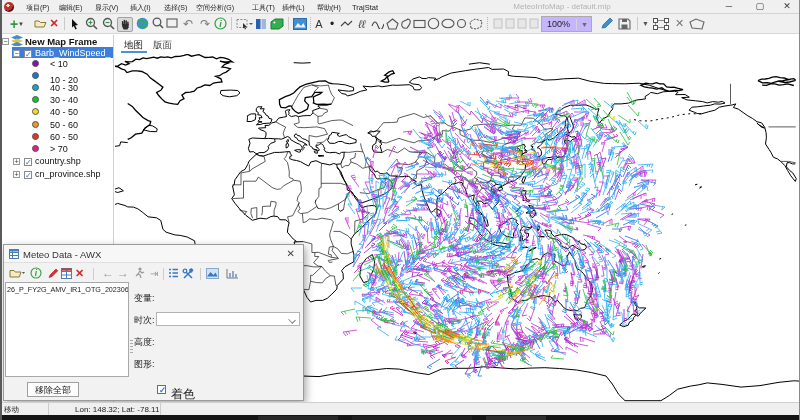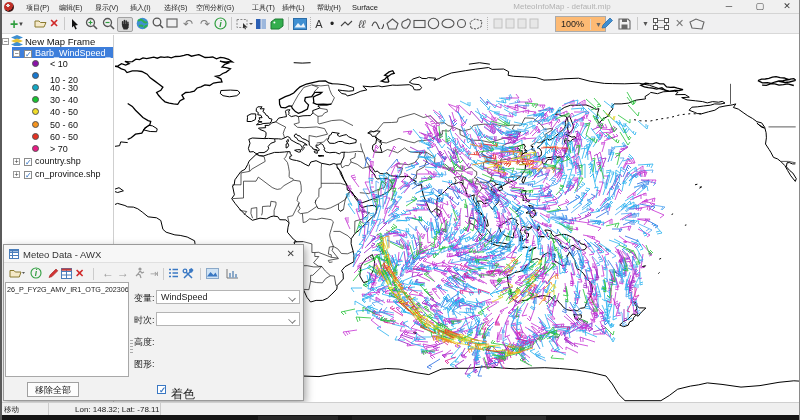--- a/index.html
+++ b/index.html
@@ -36,21 +36,21 @@
   <div class="apicon"></div>
   <div class="mi" style="left:26px">项目(P)</div>
     <div class="mi" style="left:59px">编辑(E)</div>
     <div class="mi" style="left:95px">显示(V)</div>
     <div class="mi" style="left:130px">插入(I)</div>
     <div class="mi" style="left:164px">选择(S)</div>
     <div class="mi" style="left:196px">空间分析(G)</div>
     <div class="mi" style="left:252px">工具(T)</div>
     <div class="mi" style="left:282px">插件(L)</div>
     <div class="mi" style="left:317px">帮助(H)</div>
-    <div class="mi" style="left:352px;font-size:7.5px">Surface</div>
+    <div class="mi" style="left:352px;font-size:7.5px">TrajStat</div>
 </div>
 <div class="wtitle">MeteoInfoMap - default.mip</div>
 <div class="wbtn" style="left:722px">─</div>
 <div class="wbtn" style="left:753px">▢</div>
 <div class="wbtn" style="left:780px">✕</div>
 <div style="position:absolute;left:0;top:0;width:2px;height:420px;background:#5a5a5a;z-index:50"></div>
 <div style="position:absolute;right:0;top:0;width:1px;height:420px;background:#8a8a8a;z-index:50"></div>
 
 <div class="toolbar">
 <div class="tb" style="left:8px;width:18px;top:2px;height:15px">
@@ -220,21 +220,21 @@
     <div class="tb" style="left:516px;width:11px;top:2px;height:15px">
       <svg width="10" height="11">
         <rect x="1" y="1" width="8" height="9" fill="#e7e7e7" stroke="#c2c2c2"></rect>
       </svg>
     </div>
     <div class="tb" style="left:528px;width:11px;top:2px;height:15px">
       <svg width="10" height="11">
         <rect x="1" y="1" width="8" height="9" fill="#e7e7e7" stroke="#c2c2c2"></rect>
       </svg>
     </div>
-    <div style="position:absolute;left:555px;top:2px;width:51px;height:16px;background:#fdba74;border:1px solid #ababab;font-size:9px;color:#222;line-height:15px;padding-left:5px">100%<span style="position:absolute;right:3px;top:0;color:#666;font-size:7px">▼</span><span style="position:absolute;right:14px;top:2px;width:1px;height:11px;background:#d5d5d5"></span></div>
+    <div style="position:absolute;left:541px;top:2px;width:51px;height:16px;background:#c4b5fd;border:1px solid #ababab;font-size:9px;color:#222;line-height:15px;padding-left:5px">100%<span style="position:absolute;right:3px;top:0;color:#666;font-size:7px">▼</span><span style="position:absolute;right:14px;top:2px;width:1px;height:11px;background:#d5d5d5"></span></div>
     <div class="tb" style="left:599px;width:15px;top:2px;height:15px">
       <svg width="14" height="13">
         <path d="M2 11l1-3 7-7 2.5 2.5-7 7Z" fill="#3f8fd2" stroke="#2a6ca8" stroke-width="0.8"></path>
       </svg>
     </div>
     <div class="tb" style="left:617px;width:15px;top:2px;height:15px">
       <svg width="13" height="12">
         <path d="M1 1h9l2 2v8H1Z" fill="none" stroke="#666" stroke-width="1.1"></path>
         <rect x="3.5" y="6.5" width="6" height="4.5" fill="#666"></rect>
         <rect x="4" y="1" width="5" height="3" fill="#666"></rect>
@@ -263,21 +263,21 @@
     </div>
 </div>
 
 <div class="leftpanel">
 <div class="trow" style="left:2px;top:1px"><span class="pm">−</span></div>
     <div class="trow" style="left:11px;top:0px"><svg width="12" height="11">
         <path d="M6 0 12 2.5 6 5 0 2.5Z" fill="#3f8fd2"></path>
         <path d="M6 3.5 12 6 6 8.5 0 6Z" fill="#e8c53a"></path>
         <path d="M6 7 12 9.5 6 12 0 9.5Z" fill="#3f8fd2"></path>
       </svg></div>
-    <div class="trow" style="left:25px;top:1px;font-weight:normal;font-size:9.5px">New Map Frame</div>
+    <div class="trow" style="left:25px;top:1px;font-weight:bold;font-size:9.5px">New Map Frame</div>
     <div style="position:absolute;left:12px;top:12px;width:102px;height:10.5px;background:#3d7edb"></div>
     <div class="trow" style="left:13px;top:13px;color:#fff"><span class="pm">−</span></div>
     <div class="trow" style="left:22px;top:12.5px"><span class="cbx" style="background:#fff">✓</span></div>
     <div class="trow" style="left:35px;top:13px;color:#fff">Barb_WindSpeed_</div>
     <div class="dot" style="left:32px;top:24.5px;background:#8a11a8"></div>
     <div class="trow" style="left:50px;top:23.5px">&lt; 10</div>
     <div class="dot" style="left:32px;top:36.7px;background:#1777cf"></div>
     <div class="trow" style="left:50px;top:40px">10 - 20</div>
     <div class="dot" style="left:32px;top:48.9px;background:#13a8c4"></div>
     <div class="trow" style="left:50px;top:47.9px">40 - 30</div>
@@ -293,20 +293,25 @@
     <div class="trow" style="left:50px;top:108.9px">&gt; 70</div>
     <div class="trow" style="left:13px;top:121px"><span class="pm">+</span></div>
     <div class="trow" style="left:22px;top:120.5px"><span class="cbx">✓</span></div>
     <div class="trow" style="left:35px;top:121px">country.shp</div>
     <div class="trow" style="left:13px;top:134px"><span class="pm">+</span></div>
     <div class="trow" style="left:22px;top:133.5px"><span class="cbx">✓</span></div>
     <div class="trow" style="left:35px;top:134px">cn_province.shp</div>
 </div>
 
 <div class="maparea">
+  <div class="tabbar">
+    <div class="tab" style="left:9px;color:#222">地图</div>
+    <div style="position:absolute;left:6px;top:16px;width:26px;height:2px;background:#4d90d9"></div>
+    <div class="tab" style="left:38px;color:#444">版面</div>
+  </div>
   <div class="map">
       <svg width="685" height="348" viewBox="0 0 685 348" style="position:absolute;left:0;top:0">
         <g fill="none" stroke="#000" stroke-width="1">
           <path d="M105.9 36.5L115.4 36.1L122.8 36.5L124.9 39.0L121.8 41.7L114.4 42.8L108.0 41.7L105.3 39.5L105.9 36.5M178.7 8.7L187.2 9.1L195.6 8.7M28.3 75.8L35.2 77.5L41.6 77.7L42.2 74.8L37.4 71.8L33.8 71.4L28.3 75.8M12.7 88.6L5.7 87.9L4.6 91.7L-2.7 92.7L-5.9 101.5L-15.4 108.4L-17.5 111.6L-15.4 121.0L-18.6 122.6L-21.1 117.0L-23.8 112.4L-32.3 112.0L-36.5 114.5L-42.8 113.2L-51.3 117.8L-52.7 125.1L-48.7 135.6L-40.7 136.2L-37.6 130.8L-30.2 130.4L-34.4 142.1L-22.8 144.0L-21.7 152.3L-11.2 155.7L-9.1 158.6L-5.9 153.1L2.5 149.4L9.9 151.5L12.7 152.9M-25.7 129.5L-15.4 126.8L-9.3 132.0L-3.2 132.9L-10.5 133.7L-25.7 129.5M-3.6 136.4L4.0 133.7L8.4 136.8L2.7 138.5L-3.6 136.4M12.7 152.9L18.4 153.1L22.8 154.8L27.2 158.0L33.1 162.8L41.6 163.8L45.8 166.5L47.9 175.3L51.1 178.2L59.9 180.9L65.2 181.4L72.2 183.0L79.6 186.8L80.0 189.9L75.1 198.3L71.1 202.5L70.7 212.3L67.1 221.3L59.1 224.2L54.2 226.5L51.1 234.9L43.7 242.6L35.5 248.2L32.1 254.7L22.6 256.6L21.9 260.6L16.2 263.1L18.4 264.1L15.6 269.4L12.7 273.5M216.3 50.1L212.1 51.2L204.3 51.2L202.8 52.2L205.1 53.5L204.0 54.3L197.7 56.6L197.9 58.9L195.4 61.6L192.9 61.6L188.0 61.8L183.4 62.6L180.8 61.6L178.9 62.0L176.4 62.6L174.5 61.4L173.4 60.4L174.1 59.3L173.7 57.2L175.1 55.8L171.5 56.0L170.5 57.2L170.9 59.5L171.5 62.6L168.6 63.1L163.7 64.1L160.8 67.9L156.8 68.9L153.8 71.4L150.0 71.4L150.7 73.7L143.5 74.1L144.7 75.4L149.2 77.1L151.1 78.5L150.9 81.9L149.6 84.6M141.4 70.8L144.3 68.3L147.1 67.9L143.1 67.2L144.7 65.4L144.1 63.7L147.1 63.7L145.8 61.2L142.8 60.8L143.3 58.5L141.2 57.2L141.4 54.5L142.8 52.8L147.1 52.8L145.0 54.9L149.2 54.7L147.9 57.6L150.0 59.1L151.1 61.2L153.0 62.0L154.0 64.3L157.0 65.2L156.1 67.9L154.9 69.1L148.1 69.5L145.8 70.4L141.4 70.8M132.1 67.5L132.5 63.7L132.3 61.8L136.1 59.9L140.7 59.9L140.7 62.4L140.3 65.6L136.3 67.5L132.1 67.5M149.6 84.6L137.2 84.0L133.8 85.4L135.0 89.2L133.4 94.4L134.6 98.0L138.4 97.6L140.1 99.0L142.0 99.9L144.1 98.6L149.0 98.6L152.3 96.7L153.8 94.2L153.0 92.7L155.7 89.4L160.2 87.7L159.9 86.7L159.7 84.8L153.4 84.4L149.6 84.6M159.7 84.8L163.5 84.8L166.5 85.2L169.4 84.0L172.4 82.5L174.7 83.5L175.6 85.6L178.1 87.1L181.9 89.2L184.4 90.2L186.3 91.7L187.4 94.0L186.3 95.5L187.4 96.1L189.5 94.0L188.2 92.5L189.3 90.7L192.2 91.1L191.2 90.2L186.9 87.7L183.2 86.5L181.9 84.2L179.4 82.7L179.4 81.0L181.3 79.8L182.5 81.5L184.8 81.9L185.5 82.9L187.6 84.6L190.1 85.4L192.4 86.7L194.1 87.7L194.3 91.1L195.6 92.3L197.7 93.8L197.9 95.0L202.1 95.9L200.7 96.9L199.2 97.1L199.6 98.6L200.9 99.0L202.4 99.2L202.1 96.9L204.0 96.5L204.3 95.5L202.6 94.2L202.6 93.4L201.1 93.2L201.1 90.9L203.4 91.3L204.9 89.8L206.4 89.8L208.5 91.5L208.7 92.7L209.9 94.8L208.9 95.3L210.8 98.0L213.1 98.4L214.8 98.8L218.0 98.4L220.5 98.4L224.3 99.9L226.4 98.4L229.8 98.2L229.1 99.4L228.9 103.0L227.0 106.7L225.8 109.9L221.1 110.3L218.8 109.5L214.8 110.9L211.0 110.1L206.6 109.3L201.1 106.7L195.8 108.0L193.7 112.0L190.1 110.3L185.5 107.6L181.5 106.5L177.9 105.9L174.7 104.7L174.9 102.4L176.8 101.7L175.1 99.2L175.1 97.8L172.8 97.6L169.4 98.0L164.2 98.4L159.5 98.4L153.4 100.3L148.8 101.9L144.3 101.7L142.2 100.3L141.0 100.5M179.6 96.3L182.3 95.7L185.3 95.7L185.7 97.8L183.6 98.2L179.6 96.3M171.1 90.0L172.8 89.2L173.7 91.3L172.6 93.4L171.1 94.0L171.1 90.0M171.5 86.9L173.2 85.4L173.4 87.5L172.0 88.6L171.5 86.9M203.0 101.5L207.6 101.5L208.9 101.9L204.0 102.4L203.0 101.5M214.4 89.2L219.4 89.4L223.7 87.5L227.2 87.5L229.8 89.0L234.4 89.8L241.0 88.6L241.2 85.8L237.8 84.6L233.6 82.7L231.3 80.6L228.1 81.3L224.3 82.5L222.0 80.6L224.3 79.4L220.1 78.7L217.1 78.3L215.9 80.8L214.2 81.5L213.7 84.0L212.5 86.3L214.6 89.2M252.8 79.0L255.9 80.2L257.4 82.5L259.5 82.1L261.6 85.0L260.8 89.4L257.8 91.3L257.4 94.8L259.1 98.0L267.1 98.4L266.7 97.3L265.0 91.9L266.9 90.0L264.6 88.1L266.5 86.9L264.2 85.8L261.6 84.0L260.6 82.1L261.9 80.4L265.2 77.3L261.4 76.9L258.7 77.9L255.9 76.9L252.8 79.0M141.0 100.5L134.0 107.2L132.7 110.5L130.0 115.3L125.8 117.6L119.9 125.8L119.2 130.8L117.5 131.8L119.4 140.8L116.7 144.6L120.1 149.4L124.5 154.8L130.6 161.1L137.4 166.3L145.0 164.2L151.3 164.9L155.9 162.6L158.5 162.1L162.7 162.6L164.8 165.7L170.9 165.9L174.1 168.8L173.0 173.2L172.4 178.2L178.3 185.1L181.7 187.6L179.1 188.0L181.7 200.4L179.8 203.5L178.3 208.3L178.3 212.9L184.0 222.1L184.0 230.3L188.2 235.1L192.0 243.4L195.6 248.0L201.1 246.4L207.6 246.4L212.3 244.3L216.9 240.1L221.8 235.1L222.2 231.5L228.3 225.0L228.1 219.6L226.6 216.7L230.0 212.7L238.9 207.7L238.9 201.6L238.0 196.8L236.1 189.7L236.3 184.7L239.9 179.5L244.1 176.3L250.7 169.4L260.8 159.8L261.9 153.6L259.1 151.3L253.4 151.9L246.7 153.6L245.0 151.3L243.5 148.3L240.3 144.2L237.2 138.1L232.3 136.0L231.9 131.0L228.5 125.3L225.4 119.5L224.9 117.0L222.2 112.8L221.6 110.3M257.4 200.6L259.7 207.9L258.7 215.0L253.4 227.1L248.6 228.6L244.8 221.9L246.0 211.9L251.3 204.4L257.4 200.6M221.6 113.4L225.6 117.2L228.9 125.3L232.5 132.0L235.9 137.7L241.6 143.7L244.8 148.8L247.9 148.5L255.1 146.0L263.5 142.7L269.7 139.8L275.4 135.8L277.5 132.5L276.8 128.1L272.4 124.1L267.8 124.5L262.3 124.9L260.6 123.5L259.3 119.9L256.4 117.6L254.0 113.9L254.5 112.4M254.5 112.4L257.2 113.4L260.2 118.0L262.1 117.0L265.2 119.5L269.0 119.9L272.2 118.7L274.3 121.6L279.6 122.2L283.6 122.8L289.7 122.6L293.7 122.4L295.4 123.5L297.3 125.8L301.5 127.4L299.2 128.5L301.9 131.6L306.6 130.6L307.0 135.6L308.5 141.9L311.4 148.5L315.0 156.7L316.9 158.4L318.4 156.7L322.0 153.8L321.8 146.9L322.8 142.5L327.1 139.8L332.3 134.8L337.2 129.9L339.5 129.9L341.4 129.3L344.4 128.1L347.1 128.7L348.2 131.8L350.5 135.2L352.2 141.9L354.7 142.5L359.3 140.8L358.5 146.0L361.4 150.8L360.8 156.7L365.7 160.3L367.4 160.9L371.8 172.6L372.4 172.2L373.3 171.7L372.0 165.3L369.0 162.6L365.0 157.7L362.7 155.9L364.2 150.6L362.3 147.1L366.3 147.1L368.8 149.8L372.4 149.0L375.4 152.5L377.5 155.4L378.7 153.6L383.8 147.7L383.6 142.1L381.5 141.0L376.2 136.0L376.6 133.5L378.5 131.8L381.5 130.4L384.9 130.6L386.3 131.0L385.7 132.9L393.1 128.9L394.6 128.1L399.6 126.6L405.8 122.2L410.0 116.2L410.6 110.7L407.0 108.6L408.5 106.3L406.2 103.2L407.2 99.9L411.9 98.2L409.6 96.7L412.3 97.1L408.9 94.4L410.4 93.0L409.1 90.2L404.5 91.9L402.0 93.6L404.9 95.7L404.3 97.1L407.2 96.5L407.0 99.4L406.2 100.9M406.2 100.9L410.6 98.2M415.9 92.1L418.0 92.5L416.5 95.7L419.7 96.3L420.3 98.4L419.9 101.7L422.2 103.2L426.0 101.7L426.4 99.9L426.4 97.3L424.7 94.6L422.4 93.4L424.7 91.9L427.1 89.8L427.1 87.9L429.0 86.9L430.0 86.3L432.6 84.8L434.2 86.1L438.2 84.4L442.0 81.0L445.2 78.1L449.6 74.1L450.9 70.2L450.3 68.3L451.8 63.9L450.3 61.8L446.1 61.8L443.1 60.1L440.4 60.4L442.5 57.2L445.8 56.0L449.2 53.5L455.6 51.2L463.6 51.2L471.0 50.9L474.5 52.2L480.7 55.3L484.0 54.7L482.8 58.3L481.7 64.5L484.0 68.9L488.3 64.7L492.7 62.4L495.4 57.6L498.0 54.7L496.3 53.2L499.0 49.9L506.2 49.9L513.4 49.1L521.2 46.1L530.5 44.9L530.0 42.6L534.5 39.7L535.7 38.4L542.5 39.7L548.2 37.8L554.3 37.4M454.5 61.8L455.8 65.2L458.9 73.1L456.2 77.5L453.4 79.2L452.6 73.9L453.2 68.7L452.4 63.9L454.5 61.8M450.7 80.4L453.0 81.3L456.8 83.1L460.0 82.7L461.0 84.6L457.0 85.6L455.6 87.5L452.8 86.3L449.6 86.3L449.6 88.6L452.0 90.4L452.8 93.6L450.7 95.7L450.9 98.2L450.1 100.3L448.4 102.4L446.5 103.0L445.0 103.0L442.5 103.0L439.9 102.2L438.5 103.0L437.6 102.6L435.9 103.4L432.8 103.6L429.8 104.4L429.6 104.4L426.9 105.5L427.1 107.2L428.1 109.9L430.4 109.7L431.7 106.7L433.0 105.7L434.7 105.3L436.6 105.7L437.6 104.2L439.9 105.3L442.3 103.6L445.2 103.0M408.7 122.6L410.8 123.1L408.3 129.5L406.8 127.0L408.7 122.6M383.8 133.3L387.0 133.3L387.6 135.2L385.3 136.8L382.8 135.8L383.8 133.3M407.0 136.4L411.2 136.8L410.0 141.2L411.9 145.4L414.8 146.5L413.6 148.1L410.6 146.2L407.9 146.5L408.5 142.3L406.2 141.0L407.0 136.4M411.0 159.0L413.6 157.3L415.5 158.2L419.7 155.9L420.5 160.0L418.0 163.6L415.5 162.3L414.8 159.0L411.0 159.0M413.4 151.3L417.1 152.1L418.8 155.2L415.9 153.8L413.4 151.3M400.9 157.7L406.0 152.5L404.9 154.0L400.9 157.7M354.3 163.6L359.1 164.4L365.2 170.9L370.7 174.3L373.7 177.4L376.8 181.6L376.6 187.6L373.7 187.2L368.8 184.1L365.2 179.9L361.7 175.1L358.3 170.5L354.3 169.0L354.3 163.6M375.4 189.5L380.9 188.5L386.6 188.9L391.2 189.7L395.0 190.3L394.8 193.5L388.7 192.6L382.3 191.6L376.2 189.7L375.4 189.5M383.6 172.2L384.9 175.1L385.9 178.4L391.0 182.2L395.2 183.0L398.8 183.9L398.4 180.1L399.4 177.6L401.3 174.9L402.2 171.5L403.6 170.5L400.7 167.8L402.2 166.5L397.1 164.0L393.7 165.5L389.3 169.0L386.6 170.9L383.6 172.2M406.6 174.0L408.5 172.6L414.8 173.6L417.1 172.0L415.9 174.5L409.8 176.3L410.0 179.1L413.6 179.5L413.4 182.0L411.5 184.5L412.3 187.0L409.8 185.1L408.7 186.8L407.7 187.0L407.2 181.6L405.3 182.6L404.7 187.0L405.8 187.2L405.5 183.7L406.2 179.5L405.1 177.4L406.6 174.0M429.8 176.1L432.8 176.1L436.1 177.0L436.6 179.9L439.3 182.4L444.2 180.9L448.4 180.3L451.5 180.7L456.4 182.8L458.7 183.9L461.0 186.8L464.4 187.6L465.7 189.7L469.9 190.8L471.6 193.1L469.9 195.6L465.7 196.4L461.7 194.1L458.1 191.2L455.3 192.4L453.4 194.5L450.7 194.3L447.1 192.4L444.6 191.2L446.3 188.9L442.9 185.8L438.7 184.7L434.7 183.7L432.6 181.4L431.7 178.6L429.8 176.1M422.2 173.0L424.3 172.0L424.1 174.7L422.8 177.0L422.2 173.0M414.2 197.0L417.4 194.5L421.2 193.5L417.4 195.6L414.2 197.0M406.4 193.7L412.7 193.5L411.5 192.9L406.4 193.7M423.5 182.0L429.4 182.8L423.9 182.8L423.5 182.0M392.3 221.5L393.3 230.1L395.8 238.0L397.5 244.7L402.4 248.4L406.4 246.4L411.2 246.4L415.0 244.3L422.0 242.8L427.5 241.6L432.3 242.2L435.3 242.6L437.6 244.7L440.1 248.2L442.3 245.9L444.2 248.7L445.6 249.7L448.4 253.3L451.8 255.6L456.2 256.6L459.4 255.8L462.1 257.0L465.5 254.3L469.7 253.7L472.6 246.2L475.2 243.2L476.7 238.6L477.5 235.3L476.4 229.8L475.2 228.2L471.6 224.4L468.4 219.4L464.4 215.8L462.1 214.8L460.4 210.6L460.0 206.4L454.5 198.1L452.2 202.3L452.4 206.7L450.7 211.2L447.1 211.5L442.3 208.5L439.1 206.4L440.1 200.8L436.6 200.4L432.6 198.7L428.1 201.2L425.6 206.4L422.2 204.6L417.6 205.6L414.2 209.6L411.7 210.8L408.5 216.3L403.9 217.7L399.6 218.6L395.2 220.9L392.3 221.5M458.7 260.4L463.4 261.0L466.3 260.8L466.3 263.5L463.6 266.4L460.0 263.9L458.7 260.4M518.0 247.2L521.2 249.1L522.2 252.2L524.5 253.9L528.8 253.9L530.9 254.1L527.1 257.4L525.2 259.7L523.1 262.2L521.8 261.6L522.6 258.7L520.1 257.6L521.8 254.9L521.4 252.4L518.0 247.2M517.8 259.9L521.2 261.0L518.6 263.7L517.8 266.4L514.6 267.9L513.2 271.2L508.7 272.7L504.7 271.0L508.5 267.5L512.7 265.4L515.3 262.7L517.8 259.9M217.8 29.8L223.0 30.0L230.4 30.9L238.6 33.6L238.6 36.7L233.8 37.2L227.2 36.5L223.0 35.9L226.8 39.5L231.0 40.3L232.3 42.0L238.6 40.3L245.8 37.2L251.9 35.9L247.9 32.1L255.9 32.8L263.8 31.9L266.9 32.8L277.7 31.1L281.9 31.3L294.3 30.7L297.9 32.6L299.2 35.7L301.7 35.9L305.1 35.7L306.6 33.6L304.3 30.7L297.9 30.0L294.3 28.2L297.9 25.0L304.5 22.9L307.0 24.4L311.2 24.6L313.3 23.6L320.7 24.2L319.0 26.3L323.9 24.6L327.1 22.7L336.3 19.0L350.3 16.7L360.4 15.2L373.5 13.5L377.1 15.4L388.7 15.0L393.7 17.7L393.1 21.3L398.4 22.3L409.6 22.9L421.2 23.6L429.0 26.1L440.1 25.7L448.6 24.8L463.6 24.2L475.2 27.3L489.3 29.4L497.3 29.6L509.8 29.8L524.1 29.2L534.5 31.3L544.0 34.6L554.3 37.4M353.9 10.2L364.4 8.7L374.9 10.2M322.0 154.8L326.2 157.3L323.5 163.0L322.0 160.9L322.0 154.8M584.5 134.3L586.6 132.9L584.7 133.1M580.0 130.8L582.4 130.2M527.5 212.5L530.5 211.7L529.0 213.3L527.5 212.5M499.9 217.7L505.6 221.9M504.7 206.2L506.4 209.8M490.6 194.5L494.2 196.6M483.6 191.0L486.8 193.1M298.6 278.3L301.7 279.0L300.0 279.8L298.6 278.3M544.2 205.2L546.1 204.4M556.6 160.5L558.1 159.8M569.9 171.3L571.4 170.9M543.3 219.6L544.6 218.4M554.3 37.4L559.6 37.2L563.0 38.2L560.6 40.7L570.1 40.5L574.3 43.2L566.7 43.6L572.0 45.9L580.5 46.8L587.6 47.6L592.3 48.9L597.6 47.6L603.5 48.2L607.3 47.4L610.0 49.1L605.2 50.1L599.7 49.9L595.4 51.2L588.5 52.0L582.6 52.8L576.9 53.2L574.1 56.2L579.6 58.3L582.2 59.5L586.2 59.9M586.2 59.9L593.5 57.8L599.9 56.2L604.3 53.2L610.0 52.0L617.2 50.9L620.8 49.9L618.4 53.5L623.3 55.1L628.1 58.5L632.8 61.8L637.6 64.5L641.9 67.7L646.7 68.9L649.7 73.3L651.1 78.7L651.4 83.8L650.5 90.0L654.1 95.5L655.8 98.2L658.5 103.4L662.5 104.9L665.7 107.4L669.9 111.6L672.7 116.6L675.8 121.8L680.3 127.4L681.3 124.7L677.9 119.1L674.8 116.6L671.4 112.8L672.0 108.8L674.4 108.6L677.5 109.9L680.3 109.9M641.9 69.1L646.5 73.1L649.5 74.1L644.2 71.0L641.9 69.1M12.7 327.9L26.8 328.9L37.4 330.4L52.1 336.2L73.2 337.9L90.1 333.1L107.0 331.0L121.8 327.5L136.5 324.7L153.4 322.6L170.3 322.2L187.2 322.0L204.0 322.6L223.0 319.3L237.8 318.0L254.7 316.4L271.6 314.5L284.2 315.1L301.1 318.7L313.8 320.6L326.4 315.1L339.1 314.3L353.9 314.3L368.6 312.8L385.5 313.9L400.3 314.9L415.0 314.1L429.8 313.7L444.6 314.5L461.5 316.0L476.2 318.5L491.0 322.0L497.3 330.0L503.7 340.4L510.0 346.7L545.9 346.7L554.3 341.5L562.7 335.2L575.4 332.1L583.8 330.8L592.3 328.9L607.0 330.4L626.0 333.1L645.0 331.6L664.0 328.3L678.8 326.8M678.8 326.8L691.4 327.5"></path>
           <path d="M586.2 59.9L575.4 59.7L564.9 60.8L555.4 63.5L545.9 64.9L535.3 67.0L525.8 66.8L518.4 65.6" stroke-dasharray="2 3.5"></path>
           <path d="M-0.6 12.3L3.1 12.9L6.4 14.9L9.9 16.0L12.0 18.6L17.3 16.9L22.1 16.9L26.8 17.5L32.1 20.2L35.2 23.8L39.5 26.9L43.7 30.0L47.9 33.2L45.8 36.3L41.6 38.4L43.7 41.5L46.7 44.9L50.0 47.8L54.2 49.2L58.5 49.9L62.7 50.3L65.1 46.7L69.0 44.7L66.9 41.1L70.7 38.5L75.3 38.2L79.2 37.2L82.1 34.0L85.9 32.8L89.9 30.8L94.7 31.5L98.5 29.0L102.8 28.4L107.0 28.0L105.9 24.8L100.7 22.3L104.5 21.7L107.7 19.5L111.2 18.1L115.4 14.8L111.3 13.6L107.0 13.1L109.7 10.4L113.3 9.1L109.2 7.8L104.9 7.1L109.0 8.3L113.3 7.7L117.5 7.9L113.6 5.3L109.1 3.9L105.3 3.4L101.5 4.9L97.7 3.0L93.9 3.3L90.1 3.5L83.8 0.6L80.1 1.3L76.5 2.2L72.6 0.3L69.0 1.4L64.8 2.3L60.4 2.5L56.3 3.9L52.8 2.9L49.3 3.4L45.8 2.8L42.3 4.2L38.8 3.1L35.2 3.9L31.7 4.6L28.0 3.9L24.7 5.6L20.9 5.1L17.4 7.6L13.7 7.9L9.9 7.5L14.1 9.6L10.6 11.0L6.5 9.7L3.1 11.8L-0.6 12.3M12.7 49.5L17.3 52.4L20.5 56.2L23.6 59.3L27.9 63.5L33.1 66.6L35.7 67.5L34.8 70.8L30.0 73.9L26.8 79.2L20.5 80.2L16.2 83.8L12.7 85.4M217.8 29.8L213.8 29.0L210.4 26.9L204.0 27.1L197.7 28.6L191.4 30.0L185.1 32.8L181.8 35.8L178.7 39.0L174.6 41.1L170.3 42.6L164.4 45.7L164.6 50.3L166.1 53.5L170.3 53.9L174.1 52.0L176.6 52.2L177.2 54.1L180.4 57.6L183.4 59.3L187.2 57.8L192.4 55.1L193.5 50.9L191.4 48.9L189.7 46.8L190.3 43.6L196.7 42.6L199.8 38.4L206.8 38.4L205.1 39.9L201.6 41.3L198.3 43.2L198.8 47.8L198.3 48.9L201.7 50.3L208.3 50.1L212.5 50.3L216.3 50.1M647.1 31.1L651.4 31.3L655.5 29.9L659.8 29.8L664.0 31.1L668.4 30.6L672.7 29.8L678.8 31.5M642.9 26.7L646.5 25.2L650.3 25.0L653.9 24.4L657.4 23.2L661.1 22.7L665.1 23.6L669.3 24.0L673.5 25.7L668.0 26.7L663.9 27.0L659.8 28.0L656.2 29.4L652.4 28.6L647.4 28.9L642.9 26.7M680.7 26.3L674.4 28.0L670.2 28.5L666.1 27.7L671.4 25.7L675.1 25.2L678.8 24.6L680.7 26.3M554.3 37.4L550.3 36.2L546.9 33.8L541.6 35.1L537.4 34.2L533.2 33.6L529.4 32.8L525.8 31.3L530.5 29.2L534.0 29.6L537.6 29.8L541.3 28.6L544.8 29.8L548.7 29.8L551.6 33.0L555.4 33.4L558.9 33.2L562.3 34.2L568.0 35.7L564.0 36.7L559.8 36.3L554.3 37.4M273.9 28.0L270.0 28.2L266.3 27.1L270.1 25.0L272.6 22.1L269.7 21.3L274.1 17.9L277.7 16.7L279.2 19.4L276.4 20.0L272.4 22.9L273.9 28.0" stroke-width="1.3"></path>
         </g>
         <g fill="none" stroke="#151515" stroke-width="0.7">
           <path d="M653.5 72.9L680.7 72.9M615.5 49.9L615.5 29.8M665.7 107.4L673.5 107.4L680.7 108.8M117.5 130.8L126.0 130.8L126.0 118.9L134.4 117.4L134.4 110.5M117.5 144.6L128.5 144.0L128.5 127.2L141.0 127.2L143.3 123.1L157.2 133.5L160.2 134.8L162.3 135.4L165.6 134.8L169.0 131.6L178.5 126.2L185.1 127.2M173.0 97.6L170.7 103.0L169.2 104.7L172.4 108.4L173.4 112.2L174.3 117.8L174.1 122.4L174.9 123.9L177.7 124.5L178.5 126.2M206.6 109.3L206.2 114.3L206.2 129.3L206.2 133.5M206.2 129.3L219.7 129.3L225.4 129.3L231.5 131.2M206.2 133.5L204.0 134.5L203.8 142.5L200.9 146.0L200.2 148.8L203.0 154.4L210.4 155.2L215.6 153.8L223.5 149.8L230.4 145.4L232.3 139.8L234.8 137.7M185.1 127.2L186.1 131.6L186.3 137.7L182.9 142.9L182.1 146.7L184.2 148.8L183.4 151.1L185.1 154.6L182.9 157.5L185.3 159.6L187.4 159.4L192.6 158.6L196.2 156.3L201.7 152.5L203.0 154.4M159.1 162.1L159.1 156.3L161.0 150.8L161.0 148.1L155.9 147.3L155.3 152.3L153.2 152.1L147.5 152.5L147.3 158.8L146.6 161.3M141.8 164.6L141.8 153.6L136.3 154.4L135.9 159.4L137.6 164.2M129.1 160.9L131.7 157.5L125.3 156.5L124.5 154.8M174.1 168.8L172.6 162.8L177.7 161.7L184.2 148.8M187.4 159.4L188.2 168.6L191.0 167.8L194.5 164.9L201.7 165.5L206.8 164.2L211.2 164.9L216.1 165.7L218.4 167.8L216.5 174.3L215.2 178.6L214.6 180.9L215.4 184.7L218.4 192.4L214.4 193.1L213.3 200.0L216.3 200.8L216.3 203.3L204.9 198.9L203.8 198.3L199.8 198.5L199.8 202.5L203.8 202.5L198.6 208.7L203.2 212.1L206.8 212.5M179.1 188.0L188.2 187.6L196.9 189.9L196.9 198.5L199.8 198.5M178.3 211.5L182.7 211.7L192.2 211.7L198.6 212.9L203.2 212.9L206.8 212.5M184.0 235.1L193.9 235.7L195.6 227.3L195.6 221.3L197.7 221.3L206.8 212.5M195.6 227.3L201.7 228.6L207.4 228.8L210.6 224.6L215.4 221.7L219.4 222.1L220.9 231.3L222.2 231.5M206.8 212.5L210.4 217.1L215.4 221.7M217.5 207.9L214.4 208.5L213.3 206.4L223.5 204.6L217.1 196.6L218.4 192.4M218.4 192.4L222.8 194.9L226.4 199.5L232.5 199.8L238.6 197.2M218.4 177.4L224.9 177.4L232.9 181.8L236.1 185.1M234.8 137.7L230.4 145.4L229.6 148.8L228.5 155.4L225.4 157.3L223.5 155.4L223.5 149.8M240.3 144.2M244.1 156.5L254.5 158.6L248.1 164.9L239.9 167.1L239.7 177.2L239.9 179.5M247.9 97.8L246.2 93.0L245.6 89.4M254.5 112.4L250.7 106.5L249.2 100.3L247.9 97.8M254.5 112.4L247.7 114.3L242.2 110.3L236.1 108.0L235.3 105.5L239.9 103.4L240.5 99.0M227.0 113.9L230.4 111.6L233.6 111.6L236.1 108.0M263.5 142.7L263.1 135.6L269.4 133.5L270.9 129.3L269.9 127.9L270.5 125.3M244.8 138.7L249.2 139.1L253.4 139.6L263.1 135.6M252.8 79.0L256.6 77.9L261.6 76.9L268.4 68.7L276.4 68.5L282.1 68.1L283.4 64.1L291.0 61.8L299.2 59.5L308.3 63.5L315.4 61.8L322.4 69.1L329.4 68.7L333.2 71.6L337.6 72.7M261.6 85.0L264.2 87.9L271.3 89.0L276.8 86.9L284.0 84.4L293.7 87.5L299.2 88.8L303.0 86.9L308.3 86.5L315.7 85.6L322.6 81.3L327.5 80.2L327.1 76.7L334.2 77.1L337.6 72.7M267.1 98.4L272.4 95.5L276.8 96.7L282.7 98.8L289.5 94.0L293.9 97.3L297.1 98.2L303.6 98.6L310.8 98.0L311.4 98.2M283.6 122.8L285.9 119.7L287.6 113.9L282.1 113.0L281.9 109.5L293.5 110.7L299.6 108.6L303.4 104.2L304.7 99.2L310.8 98.0M297.3 125.8L301.3 124.3L301.9 116.8L309.3 112.8L310.8 108.6L312.3 107.8L309.3 102.8L311.4 98.2M311.4 98.2L319.9 103.6L319.5 109.5L324.3 112.2L330.9 114.1L339.3 117.0L342.2 116.6L347.7 117.2L353.0 114.1L356.2 113.6L359.1 116.4L361.7 117.8L361.7 121.2L359.1 123.7L362.1 124.9L364.2 128.3L368.2 128.3L372.6 128.3L375.6 126.6L378.5 127.6L381.5 130.4M339.5 129.9L341.2 126.2L339.1 123.7L342.9 122.4L348.4 123.1L345.8 127.0L348.2 125.8L348.2 130.4M362.1 124.9L359.8 129.9L364.6 129.9L366.9 134.3L362.1 141.0L361.4 150.8M366.9 134.3L372.6 135.0L376.2 137.7L378.1 140.8L376.0 144.8L369.9 146.9L370.7 145.4L374.5 145.2M375.6 126.6L372.8 128.3L373.1 131.6L375.2 133.5L380.0 136.6L379.4 139.1L378.1 140.8M337.6 72.7L343.3 75.2L347.5 77.1L355.7 75.0L358.5 71.4L368.8 70.2L378.5 70.2L388.5 72.1L397.3 71.0L399.6 71.2L397.3 75.0L400.5 77.9L406.0 77.9L401.1 82.7L389.5 84.0L381.7 86.5L374.9 88.4L366.5 86.5L356.8 86.1L345.2 80.6L344.8 75.2M399.6 71.2L406.2 71.2L409.8 63.9L418.4 64.3L426.6 71.2L429.8 75.6L437.6 74.1L437.2 76.0L429.8 80.6L430.4 83.3L428.5 86.9M428.5 86.9L427.1 87.9L423.9 88.8L421.2 87.9L415.9 91.5L415.9 92.1M393.1 128.9L389.7 124.1L385.5 123.1L385.5 119.9L383.4 118.9L383.4 114.7L386.6 110.5L385.5 106.3L387.6 103.2L386.6 100.1L387.6 95.9L387.6 91.7L391.8 89.6L396.0 88.6M375.6 126.6L377.1 121.0L372.8 118.9L372.8 114.7L368.6 114.7L368.6 108.4L372.8 106.3L370.7 102.2L366.5 100.1L368.6 95.9M385.5 106.3L391.8 105.3L398.2 104.2L402.4 103.2L398.2 100.1L398.2 95.9L393.9 92.7M360.2 91.7L356.0 86.1M381.5 130.4L379.2 127.2L375.6 126.6M405.8 122.2L400.3 122.0L393.9 123.1L393.1 128.9M410.6 110.7L404.5 110.5L402.4 108.4L402.4 105.3M160.8 67.9L166.1 70.8L170.7 73.1L169.4 75.8L168.2 79.4L169.4 83.1L169.4 84.0M183.4 62.6L184.2 68.7L178.9 70.2L182.5 73.3L189.1 73.7L201.7 72.9L209.5 74.6L212.5 80.2L201.3 82.9L194.1 81.5L194.1 87.7M202.8 101.7M216.3 50.1L219.4 43.8L216.7 40.5L214.6 35.5L213.5 31.1M204.0 70.0L216.7 66.6L224.1 66.0L227.2 66.2L238.0 71.6M229.8 98.2L233.6 98.4L242.4 97.3L247.9 97.8M141.0 100.5L149.2 102.8L150.2 107.4L136.5 115.3L135.0 117.4M203.0 62.4L203.0 68.7L204.0 70.0M201.7 89.0L208.5 88.1L212.5 84.0M197.9 58.9L203.0 62.4L207.2 61.8L209.5 58.9L212.5 57.8L212.1 55.5L204.7 54.3M177.2 52.0L179.4 47.8L183.2 41.1L188.8 33.4L196.7 30.9L205.9 31.9L213.5 31.1M198.8 38.2L203.4 33.4L196.7 30.9M225.8 109.9L227.0 113.9M181.7 187.6L188.2 187.6M228.5 155.4L225.4 157.3L223.5 155.4M200.2 148.8L200.9 146.0M216.3 203.3L222.8 204.1"></path>
         </g>
@@ -406,21 +411,20 @@
           <rect x="3" y="5" width="2" height="5" fill="#8aa8c8"></rect>
           <rect x="6" y="3" width="2" height="7" fill="#8aa8c8"></rect>
           <rect x="9" y="6" width="2" height="4" fill="#8aa8c8"></rect>
         </svg>
       </div>
     </div>
     <div class="dlist">
       <div style="padding:1.5px 0 0 1px">26_P_FY2G_AMV_IR1_OTG_2023062</div>
     </div>
     <div class="frow" style="left:130px;top:47px">变量:</div>
-    <div class="combo" style="left:152px;top:45px;width:144px">WindSpeed<div class="chev"></div></div>
     <div class="frow" style="left:130px;top:69px">时次:</div>
     <div class="combo" style="left:152px;top:67px;width:144px">
       <div class="chev"></div>
     </div>
     <div class="frow" style="left:130px;top:91px">高度:</div>
     <div class="frow" style="left:130px;top:113px">图形:</div>
     <div class="dbtn">移除全部</div>
     <div style="position:absolute;left:126px;top:95px;width:3px;height:14px;background:repeating-linear-gradient(#aaa 0 1px,transparent 1px 3px)"></div>
     <div style="position:absolute;left:153px;top:140px;width:9px;height:9px;border:1px solid #3a78c3;background:#fff"></div>
     <div style="position:absolute;left:155px;top:139.5px;color:#3a78c3;font-size:8.5px;font-weight:bold">✓</div>

